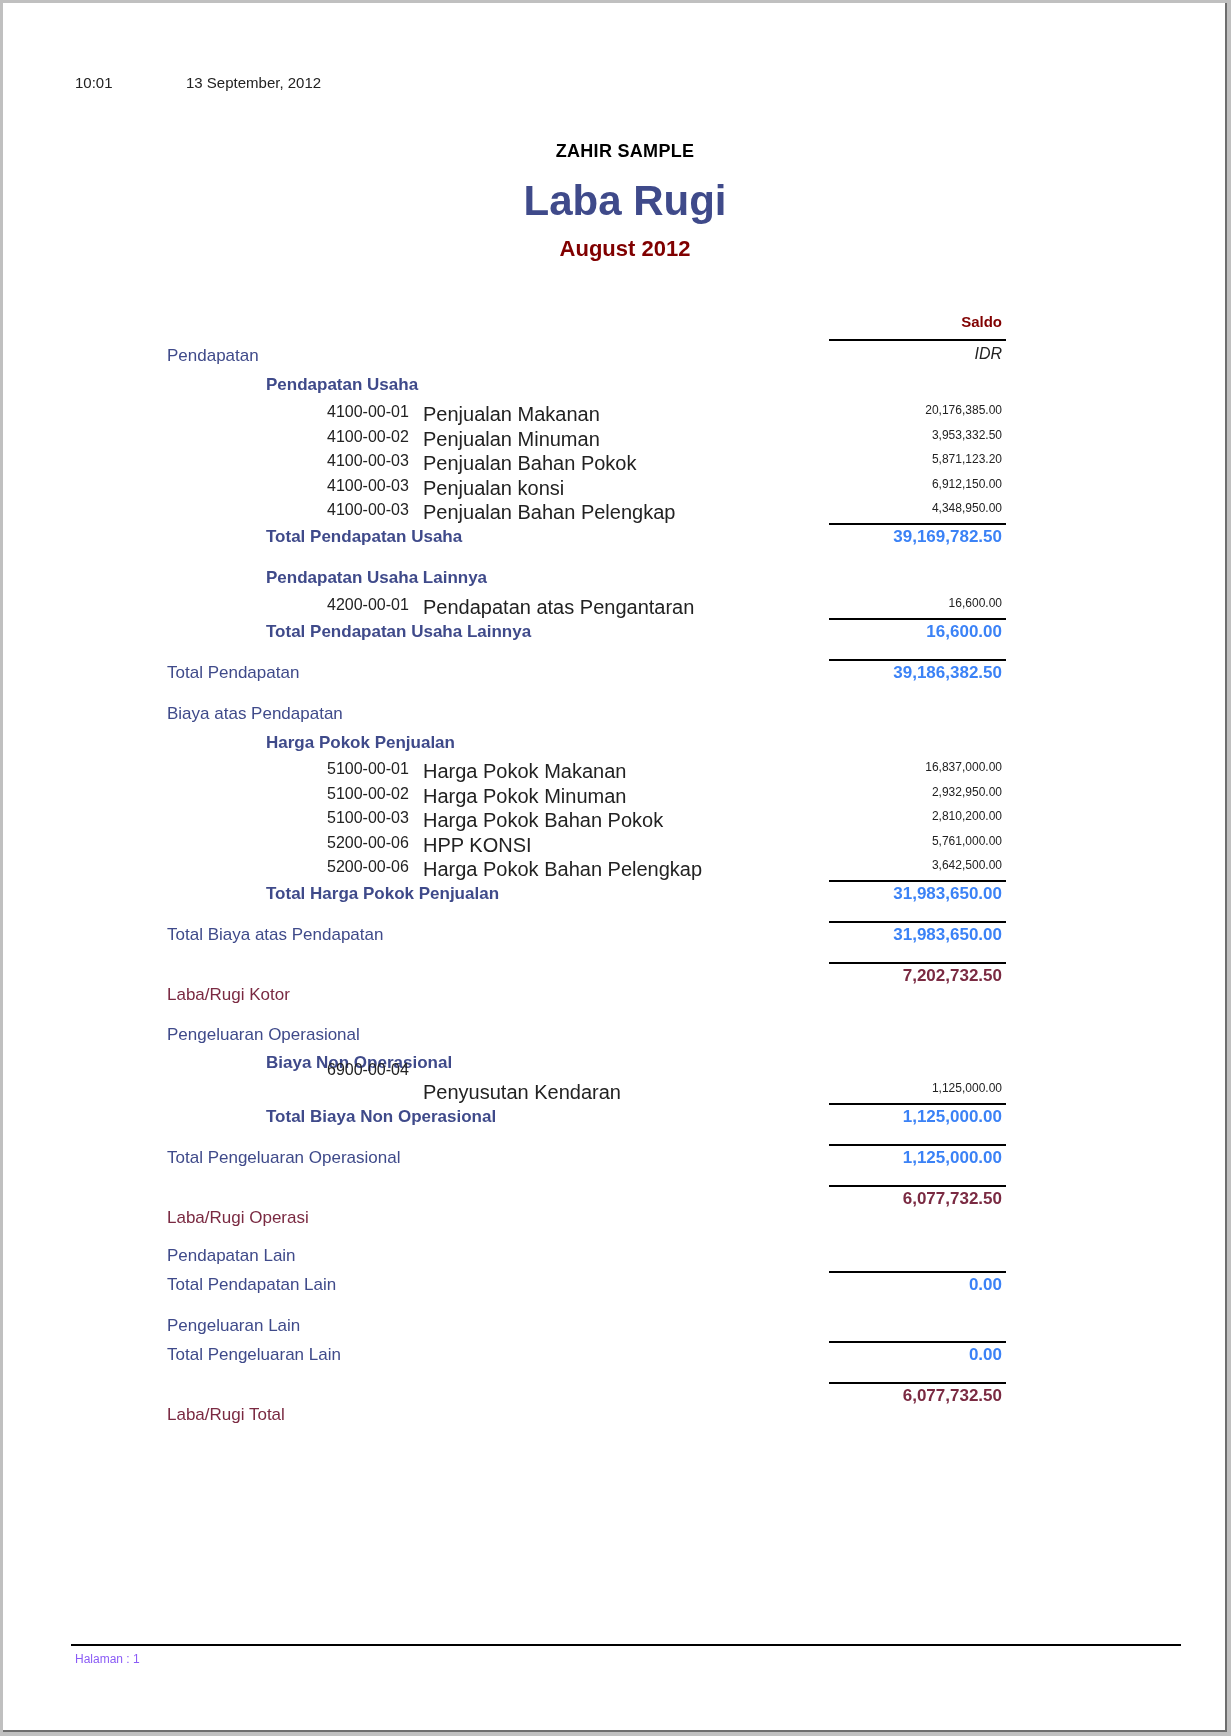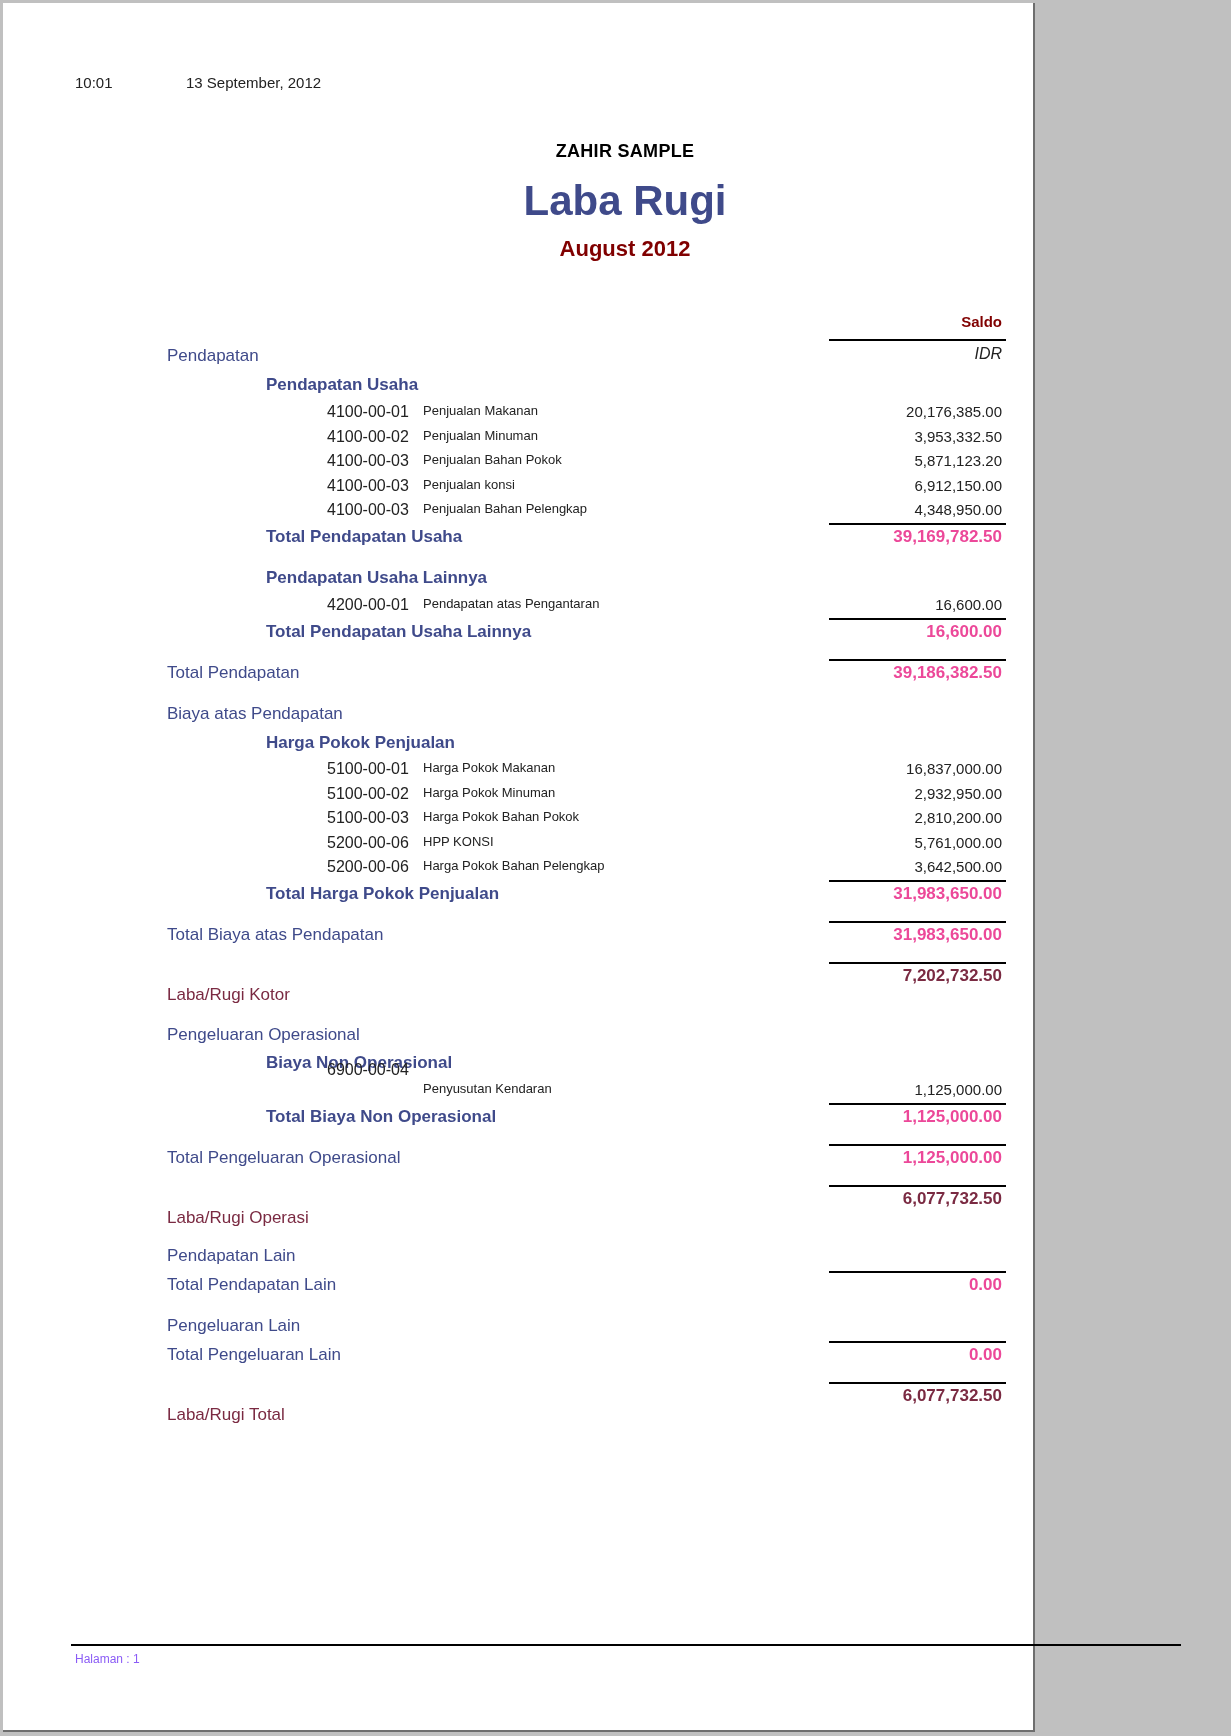--- a/index.html
+++ b/index.html
@@ -6,44 +6,44 @@
     body {
       width: 1231px; height: 1736px;
       background: #c0c0c0;
       position: relative;
       font-family: "Liberation Sans", sans-serif;
       overflow: hidden;
     }
     .page {
       position: absolute;
       left: 3px; top: 3px;
-      width: 1032px; height: 1729px;
+      width: 1224px; height: 1729px;
       background: #ffffff;
       border-right: 2px solid #6e6e6e;
       border-bottom: 2px solid #6e6e6e;
       box-sizing: border-box;
     }
     .abs { position: absolute; white-space: nowrap; }
     .hdr-time, .hdr-date { top: 71px; font-size: 15px; color: #222; }
     .hdr-time { left: 72px; }
     .hdr-date { left: 183px; }
     .company { top: 138px; left: 0; width: 1244px; text-align: center; font-size: 18px; font-weight: bold; color: #000; letter-spacing: 0.3px; }
     .title { top: 174px; left: 0; width: 1244px; text-align: center; font-size: 42px; font-weight: bold; color: #3f4a8a; }
     .period { top: 233px; left: 0; width: 1244px; text-align: center; font-size: 22px; font-weight: bold; color: #800000; }
     .col-head { top: 310px; left: 826px; width: 173px; text-align: right; font-size: 15px; font-weight: bold; color: #800000; }
     .rule { position: absolute; left: 826px; width: 177px; height: 2px; background: #000; }
     .currency { top: 342px; left: 826px; width: 173px; text-align: right; font-size: 16px; color: #222; font-style: italic; }
 
     .lvl1 { left: 164px; font-size: 17px; font-weight: normal; color: #3f4a8a; }
     .lvl2 { left: 263px; font-size: 17px; font-weight: bold; color: #3f4a8a; }
     .pl   { color: #7a2a42; margin-top: 19px; }
     .code { left: 324px; font-size: 16px; color: #222; }
-    .acct { left: 420px; font-size: 13px; color: #222; }
-    .amt  { left: 826px; width: 173px; text-align: right; font-size: 15px; color: #222; }
-    .amt-b { left: 826px; width: 173px; text-align: right; font-size: 17px; font-weight: bold; color: #ec4899; }
+    .acct { left: 420px; font-size: 20px; color: #222; }
+    .amt  { left: 826px; width: 173px; text-align: right; font-size: 12px; color: #222; }
+    .amt-b { left: 826px; width: 173px; text-align: right; font-size: 17px; font-weight: bold; color: #3b82f6; }
     .amt-pl { color: #7a2a42; }
 
     .footer-rule { position: absolute; left: 68px; top: 1641px; width: 1110px; height: 2px; background: #000; }
     .footer-page { top: 1649px; left: 72px; font-size: 12px; color: #8b5cf6; }
   </style>
 </head>
 <body>
 
 <div class="page">
 

